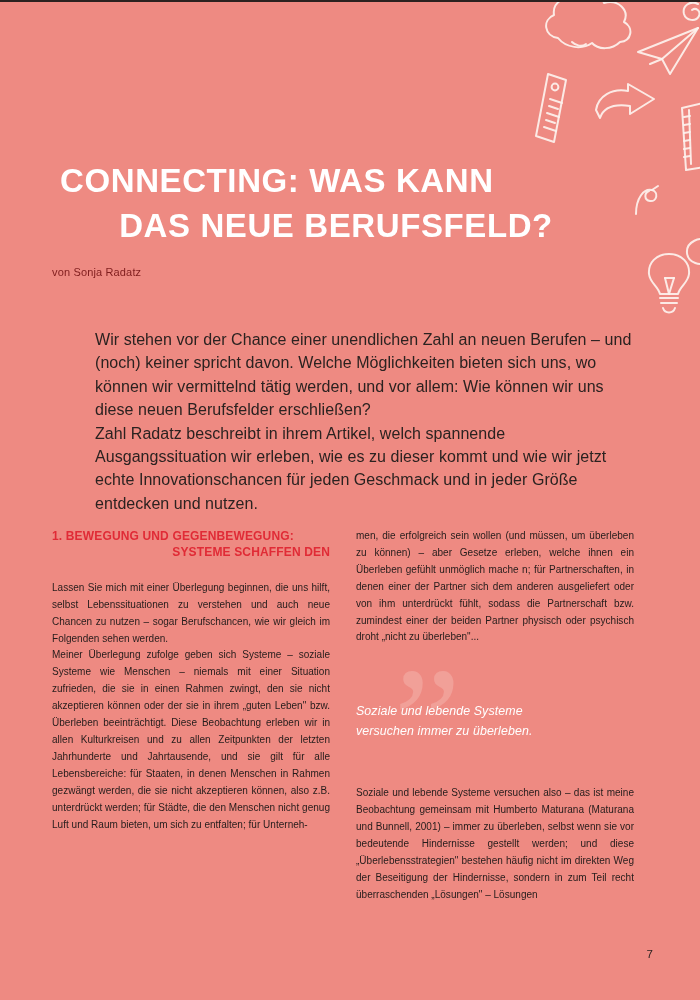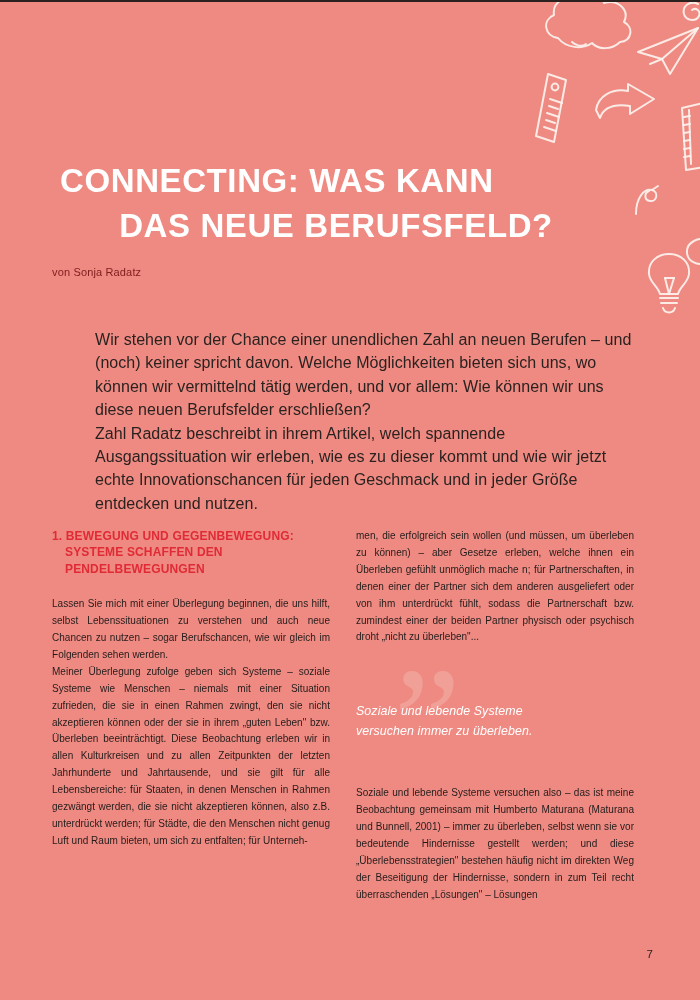--- a/index.html
+++ b/index.html
@@ -115,21 +115,21 @@
   .sec-heading {
     color: #e02b36;
     font-size: 12px;
     line-height: 16.4px;
     font-weight: bold;
     letter-spacing: .15px;
     text-transform: uppercase;
     margin-bottom: 19px;
   }
   .sec-heading .hl { display: block; }
-  .sec-heading .hl.indent { padding-left: 13px; }
+  .sec-heading .hl.indent { padding-left: 13px; text-align: right; }
 
   .body-text {
     color: #241c1b;
     font-size: 10px;
     line-height: 16.9px;
     text-align: justify;
     letter-spacing: .02px;
   }
   .body-text p { margin: 0; }
 
@@ -249,21 +249,20 @@
     <p>Wir stehen vor der Chance einer unendlichen Zahl an neuen Berufen – und (noch) keiner spricht davon. Welche Möglichkeiten bieten sich uns, wo können wir vermittelnd tätig werden, und vor allem: Wie können wir uns diese neuen Berufsfelder erschließen?</p>
     <p>Zahl Radatz beschreibt in ihrem Artikel, welch spannende Ausgangssituation wir erleben, wie es zu dieser kommt und wie wir jetzt echte Innovationschancen für jeden Geschmack und in jeder Größe entdecken und nutzen.</p>
   </div>
 
   <div class="columns">
 
     <div class="col col-left">
       <div class="sec-heading">
         <span class="hl">1. BEWEGUNG UND GEGENBEWEGUNG:</span>
         <span class="hl indent">SYSTEME SCHAFFEN DEN</span>
-        <span class="hl indent">PENDELBEWEGUNGEN</span>
       </div>
       <div class="body-text">
         <p>Lassen Sie mich mit einer Überlegung beginnen, die uns hilft, selbst Lebenssituationen zu verstehen und auch neue Chancen zu nutzen – sogar Berufschancen, wie wir gleich im Folgenden sehen werden.</p>
         <p>Meiner Überlegung zufolge geben sich Systeme – soziale Systeme wie Menschen – niemals mit einer Situation zufrieden, die sie in einen Rahmen zwingt, den sie nicht akzeptieren können oder der sie in ihrem „guten Leben" bzw. Überleben beeinträchtigt. Diese Beobachtung erleben wir in allen Kulturkreisen und zu allen Zeitpunkten der letzten Jahrhunderte und Jahrtausende, und sie gilt für alle Lebensbereiche: für Staaten, in denen Menschen in Rahmen gezwängt werden, die sie nicht akzeptieren können, also z.B. unterdrückt werden; für Städte, die den Menschen nicht genug Luft und Raum bieten, um sich zu entfalten; für Unterneh-</p>
       </div>
     </div>
 
     <div class="col col-right">
       <div class="body-text rcol-top">
         <p>men, die erfolgreich sein wollen (und müssen, um überleben zu können) – aber Gesetze erleben, welche ihnen ein Überleben gefühlt unmöglich mache n; für Partnerschaften, in denen einer der Partner sich dem anderen ausgeliefert oder von ihm unterdrückt fühlt, sodass die Partnerschaft bzw. zumindest einer der beiden Partner physisch oder psychisch droht „nicht zu überleben"...</p>

